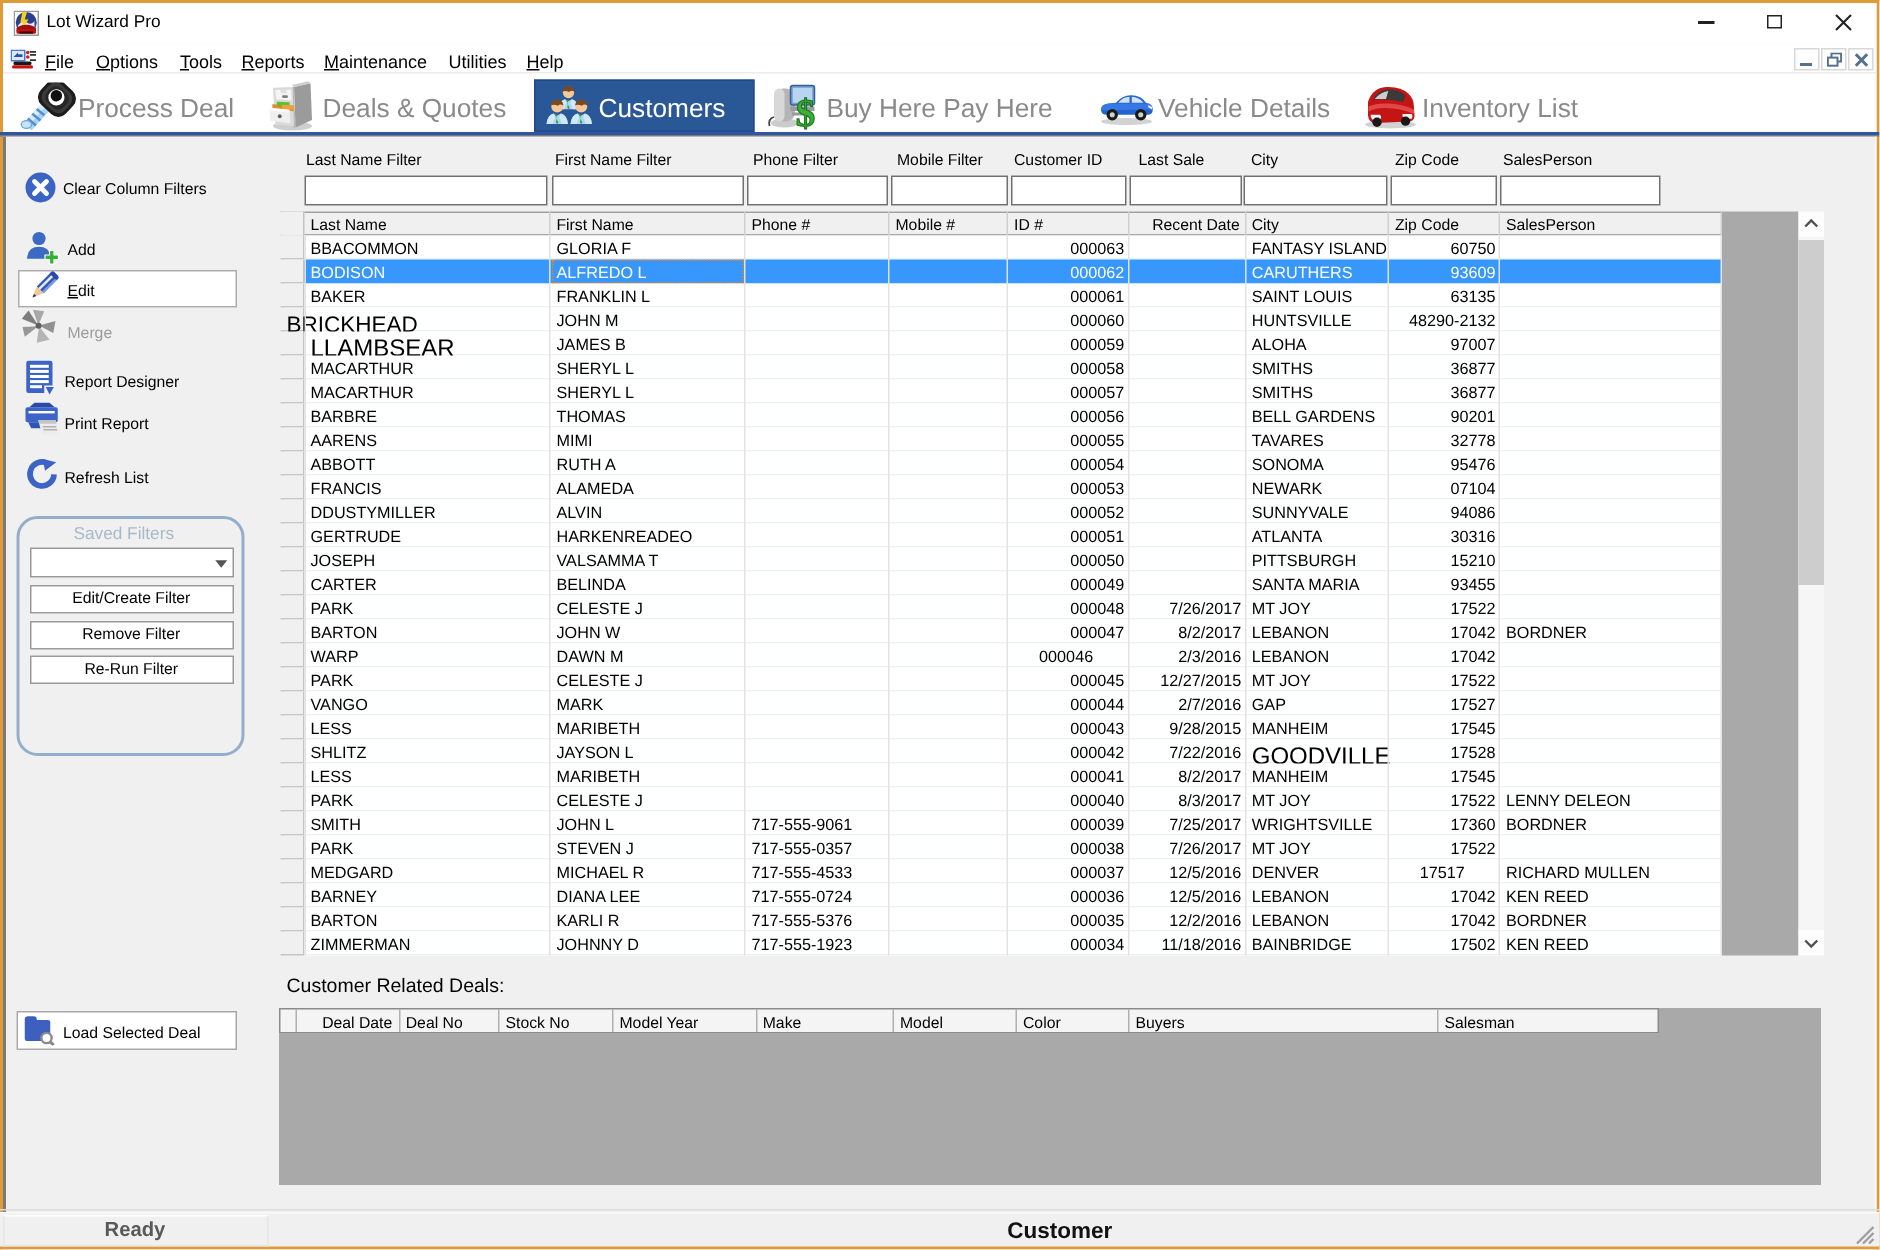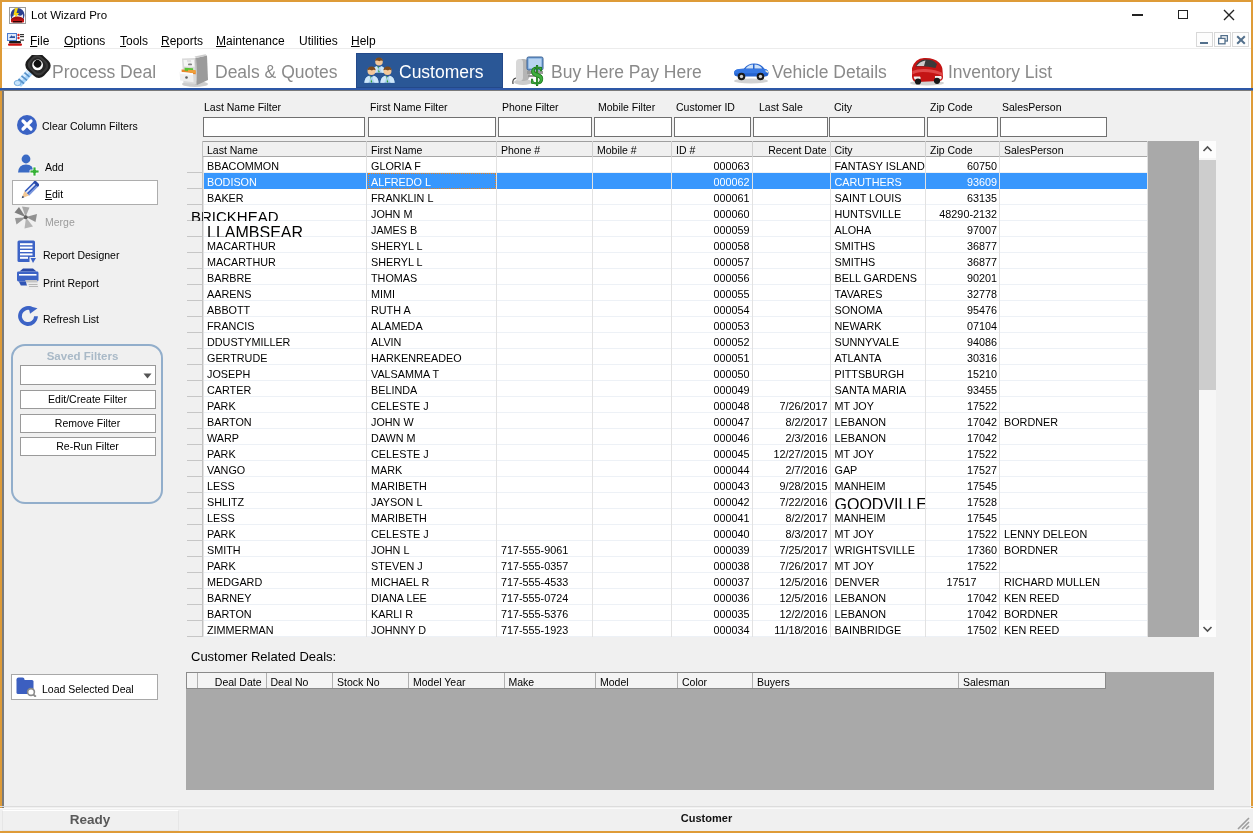--- a/index.html
+++ b/index.html
@@ -214,21 +214,21 @@
 <path d="M9.5 12 L21 12 L21.7 14.5 L10.2 14.5 Z" fill="#c4c4c4"></path>
 <path d="M12.5 16.5 L21.5 16.5 M13 18.5 L22 18.5" stroke="#b0b0b0" stroke-width="0.9"></path>
 </svg>
 <div class="ab lbl" style="left:43px;top:277px">Print Report</div>
 <svg class="ab" style="left:17px;top:305px" width="22" height="22" viewBox="0 0 22 22">
 <path d="M14.5 3.8 A 8 8 0 1 0 19 11.3" fill="none" stroke="#3c63c6" stroke-width="3.8"></path>
 <path d="M11.5 1 L20.5 3.2 L13 8.8 Z" fill="#3c63c6"></path>
 </svg>
 <div class="ab lbl" style="left:43px;top:313px">Refresh List</div>
 <div class="ab" style="left:10.5px;top:344px;width:152px;height:160px;border:2px solid #92aecb;border-radius:14px;background:#f0f0f0"></div>
-<div class="ab" style="left:6px;top:350px;width:153px;text-align:center;font-size:11.5px;font-weight:bold;color:#a9b9c7">Saved Filters</div>
+<div class="ab" style="left:6px;top:350px;width:153px;text-align:center;font-size:11.5px;font-weight:normal;color:#a9b9c7">Saved Filters</div>
 <div class="ab" style="left:19.5px;top:365px;width:136px;height:20px;background:#fff;border:1px solid #999"></div>
 <svg class="ab" style="left:143px;top:373px" width="9" height="6" viewBox="0 0 9 6">
     <path d="M0.5 0.5 L8.5 0.5 L4.5 5.5 Z" fill="#555"></path>
   </svg>
 <div class="ab" style="left:19.5px;top:390px;width:136px;height:19px;background:#fff;border:1px solid #9a9a9a;text-align:center;line-height:17px;font-size:10.5px;color:#000">Edit/Create Filter</div>
 <div class="ab" style="left:19.5px;top:414px;width:136px;height:19px;background:#fff;border:1px solid #9a9a9a;text-align:center;line-height:17px;font-size:10.5px;color:#000">Remove Filter</div>
 <div class="ab" style="left:19.5px;top:437px;width:136px;height:19px;background:#fff;border:1px solid #9a9a9a;text-align:center;line-height:17px;font-size:10.5px;color:#000">Re-Run Filter</div>
 <div class="ab" style="left:11px;top:674px;width:147px;height:26px;background:#fff;border:1px solid #a8a8a8"></div>
 <svg class="ab" style="left:15px;top:676px" width="23" height="21" viewBox="0 0 23 21">
 <path d="M1.5 3.5 Q1.5 1.5 3.5 1.5 L7.5 1.5 Q9.5 1.5 9.5 3.5 L9.5 5 L1.5 5 Z" fill="#3c5fc0"></path>
@@ -397,21 +397,21 @@
 <div class="ab" style="left:371px;top:416px;font-size:10.8px;color:#000;white-space:nowrap">JOHN W</div>
 <div class="ab" style="left:672px;width:77.5px;top:416px;font-size:10.8px;color:#000;text-align:right;white-space:nowrap">000047</div>
 <div class="ab" style="left:752.5px;width:75px;top:416px;font-size:10.8px;color:#000;text-align:right;white-space:nowrap">8/2/2017</div>
 <div class="ab" style="left:834.5px;top:416px;font-size:10.8px;color:#000;white-space:nowrap">LEBANON</div>
 <div class="ab" style="left:926px;width:71px;top:416px;font-size:10.8px;color:#000;text-align:right;white-space:nowrap">17042</div>
 <div class="ab" style="left:1004px;top:416px;font-size:10.8px;color:#000;white-space:nowrap">BORDNER</div>
 <div class="ab" style="left:187px;top:429px;width:16px;height:16px;background:#f0f0f0;border-right:1px solid #c2c2c2;border-bottom:1px solid #c6c6c6"></div>
 <div class="ab" style="left:203px;top:429px;width:944.5px;height:16px;background:#fff;border-bottom:1px solid #edf1f6"></div>
 <div class="ab" style="left:207px;top:432px;font-size:10.8px;color:#000;white-space:nowrap">WARP</div>
 <div class="ab" style="left:371px;top:432px;font-size:10.8px;color:#000;white-space:nowrap">DAWN M</div>
-<div class="ab" style="left:672px;width:77.5px;top:432px;font-size:10.8px;color:#000;text-align:right;white-space:nowrap">000046</div>
+<div class="ab" style="left:672px;width:77.5px;top:432px;font-size:10.8px;color:#000;text-align:center;white-space:nowrap">000046</div>
 <div class="ab" style="left:752.5px;width:75px;top:432px;font-size:10.8px;color:#000;text-align:right;white-space:nowrap">2/3/2016</div>
 <div class="ab" style="left:834.5px;top:432px;font-size:10.8px;color:#000;white-space:nowrap">LEBANON</div>
 <div class="ab" style="left:926px;width:71px;top:432px;font-size:10.8px;color:#000;text-align:right;white-space:nowrap">17042</div>
 <div class="ab" style="left:187px;top:445px;width:16px;height:16px;background:#f0f0f0;border-right:1px solid #c2c2c2;border-bottom:1px solid #c6c6c6"></div>
 <div class="ab" style="left:203px;top:445px;width:944.5px;height:16px;background:#fff;border-bottom:1px solid #edf1f6"></div>
 <div class="ab" style="left:207px;top:448px;font-size:10.8px;color:#000;white-space:nowrap">PARK</div>
 <div class="ab" style="left:371px;top:448px;font-size:10.8px;color:#000;white-space:nowrap">CELESTE J</div>
 <div class="ab" style="left:672px;width:77.5px;top:448px;font-size:10.8px;color:#000;text-align:right;white-space:nowrap">000045</div>
 <div class="ab" style="left:752.5px;width:75px;top:448px;font-size:10.8px;color:#000;text-align:right;white-space:nowrap">12/27/2015</div>
 <div class="ab" style="left:834.5px;top:448px;font-size:10.8px;color:#000;white-space:nowrap">MT JOY</div>
@@ -555,15 +555,15 @@
 <div class="ab lbl" style="left:413px;top:676px">Model Year</div>
 <div class="ab lbl" style="left:508.5px;top:676px">Make</div>
 <div class="ab lbl" style="left:600px;top:676px">Model</div>
 <div class="ab lbl" style="left:682px;top:676px">Color</div>
 <div class="ab lbl" style="left:757px;top:676px">Buyers</div>
 <div class="ab lbl" style="left:963px;top:676px">Salesman</div>
 <div class="ab" style="left:0;top:806px;width:1253px;height:1px;background:#dcdcdc"></div>
 <div class="ab" style="left:0;top:808px;width:1253px;height:23px;background:#f0f0f0;border-top:1px solid #fafafa"></div>
 <div class="ab" style="left:2px;top:810px;width:177px;height:21px;border:1px solid #e6e6e6;border-top:1px solid #fff"></div>
 <div class="ab" style="left:0;top:812px;width:180px;text-align:center;font-size:13.5px;font-weight:bold;color:#595959">Ready</div>
-<div class="ab" style="left:192px;top:811.5px;width:1029px;text-align:center;font-size:11px;font-weight:bold;color:#111">Customer</div>
+<div class="ab" style="left:192px;top:811.5px;width:1029px;text-align:center;font-size:15px;font-weight:bold;color:#111">Customer</div>
 <svg class="ab" style="left:1237px;top:817px" width="13" height="13" viewBox="0 0 13 13">
 <path d="M12 1 L1 12 M12 5 L5 12 M12 9 L9 12" stroke="#9e9e9e" stroke-width="1.6"></path>
   </svg>
 </body></html>

